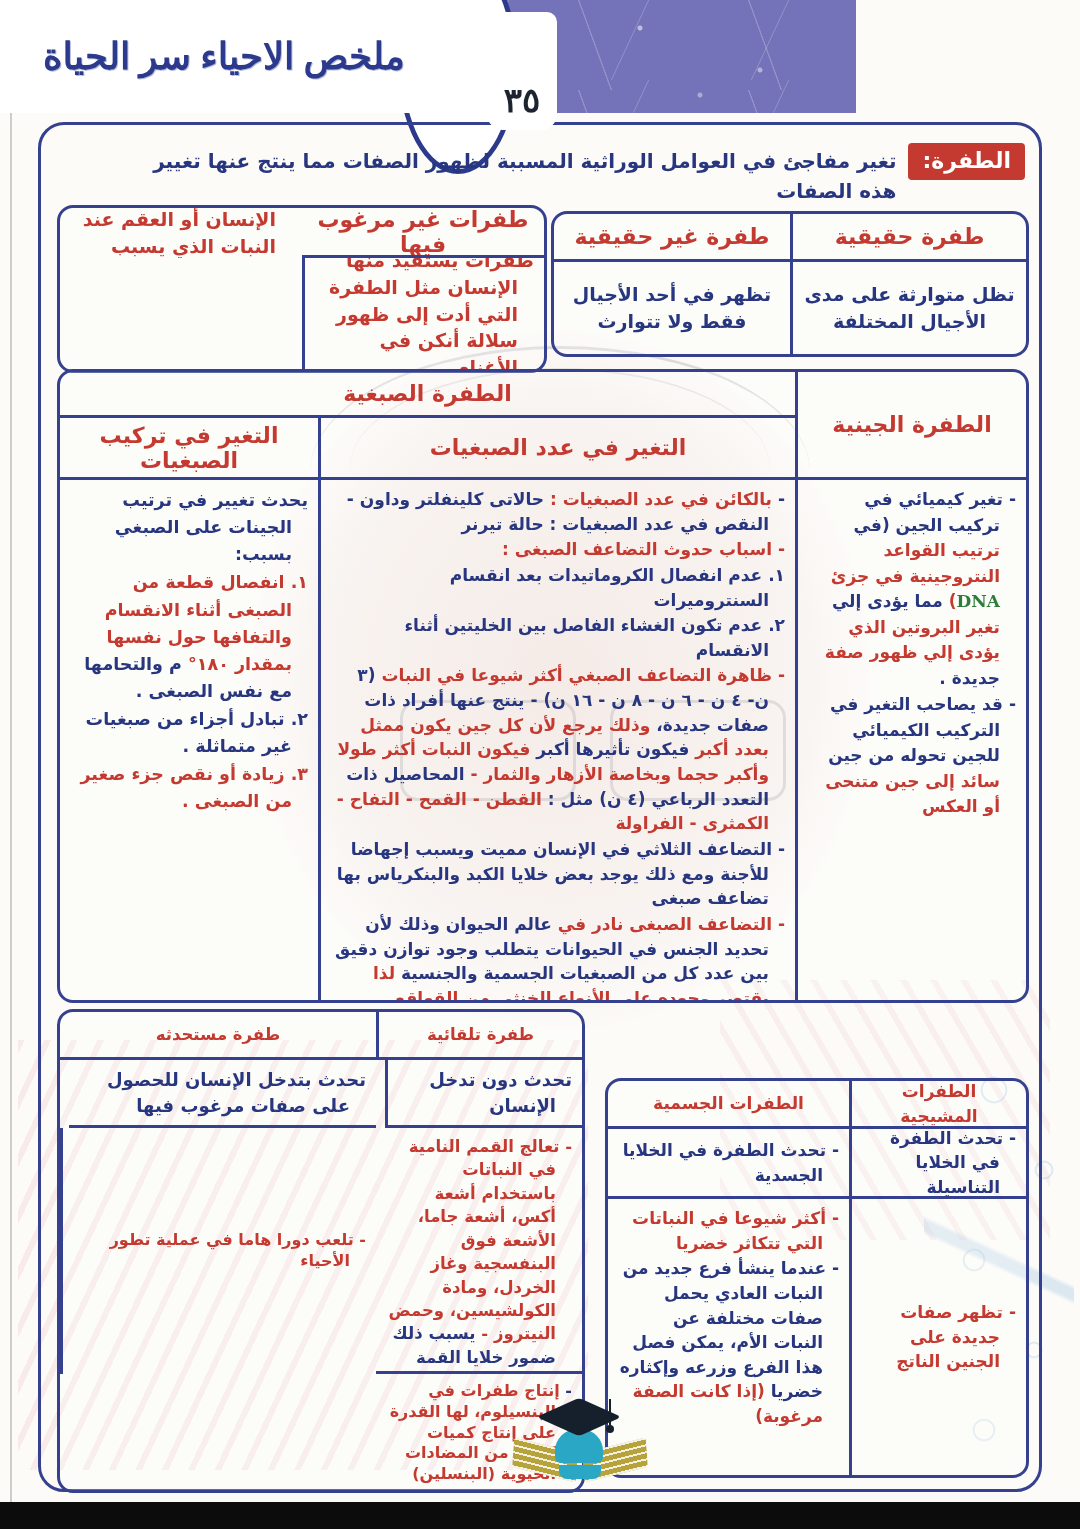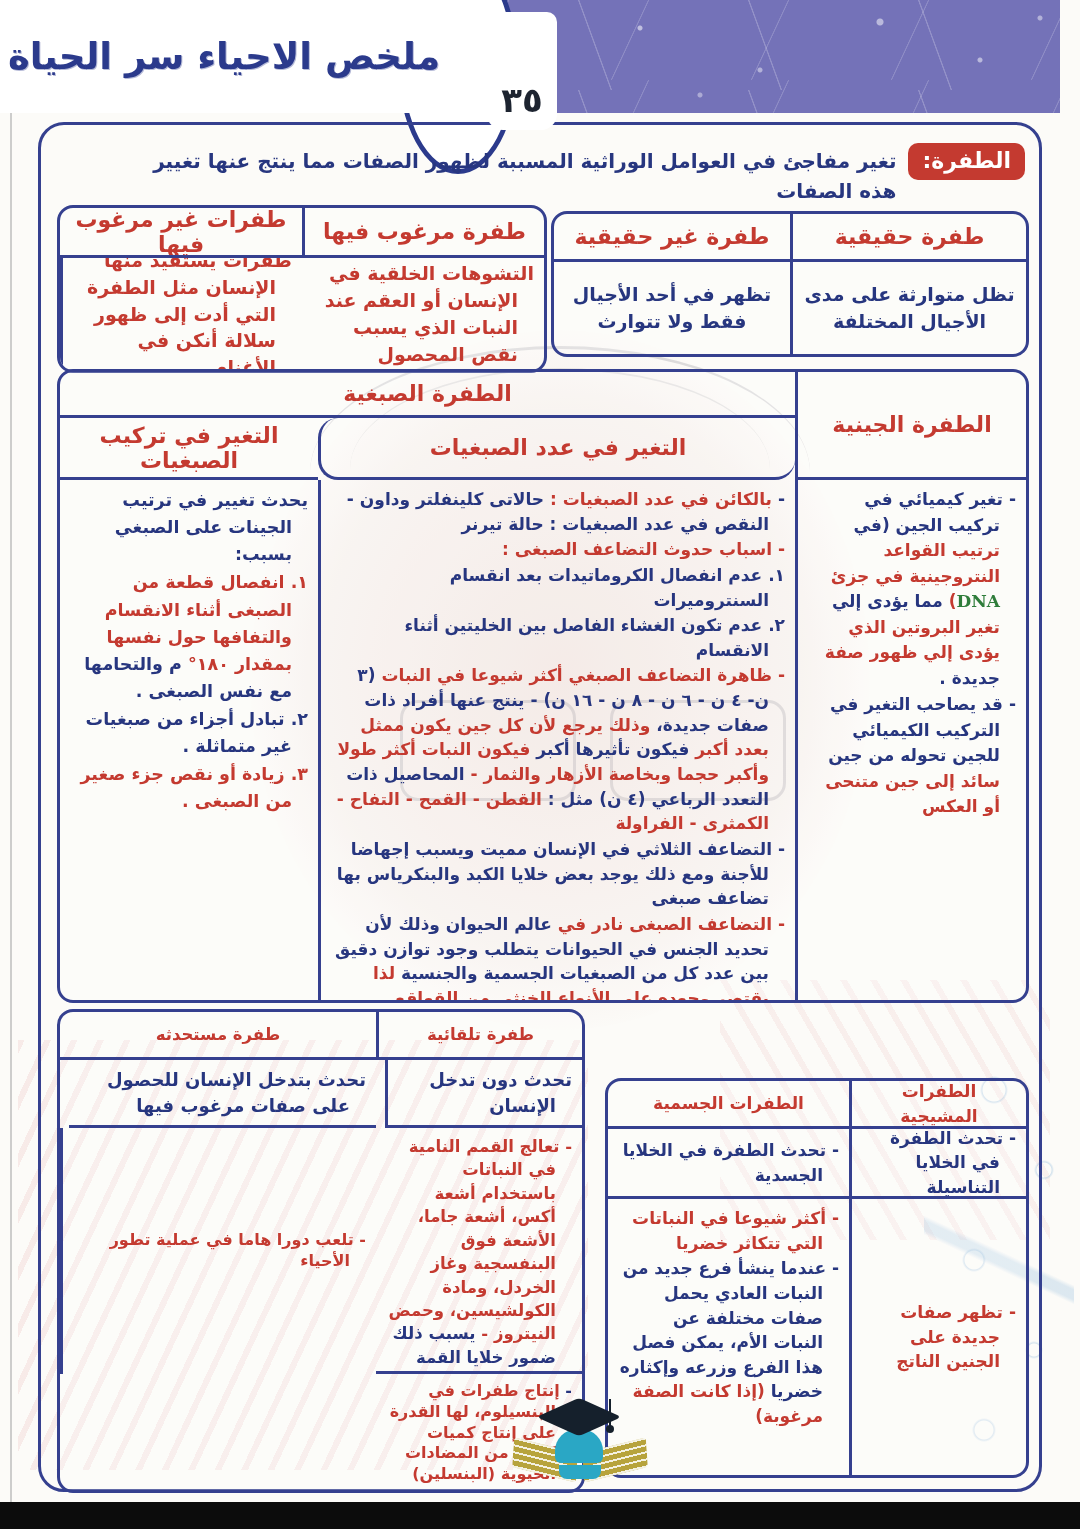--- a/index.html
+++ b/index.html
@@ -5,32 +5,33 @@
   html,body{margin:0;padding:0;}
   .page{
     position:relative; width:1080px; height:1529px; overflow:hidden;
     background:#fcfbf8; direction:rtl;
     font-family:"DejaVu Sans","Liberation Sans",sans-serif; font-weight:bold;
   }
   
   .edge-line{position:absolute;left:10px;top:0;bottom:0;width:2px;background:#b9b9b9;opacity:.7;}
   
   .banner{
-    position:absolute;left:0;top:0;width:1060px;height:113px;
+    position:absolute;left:0;top:0;width:856px;height:113px;
     background-color:var(--c-purple);
     background-image:
       radial-gradient(circle 3px at 640px 28px, rgba(255,255,255,.55) 2px, transparent 3px),
       radial-gradient(circle 3px at 760px 70px, rgba(255,255,255,.45) 2px, transparent 3px),
       radial-gradient(circle 4px at 880px 22px, rgba(255,255,255,.5) 3px, transparent 4px),
       radial-gradient(circle 3px at 980px 60px, rgba(255,255,255,.5) 2px, transparent 3px),
       radial-gradient(circle 3px at 1040px 18px, rgba(255,255,255,.45) 2px, transparent 3px),
       radial-gradient(circle 3px at 700px 95px, rgba(255,255,255,.4) 2px, transparent 3px),
       linear-gradient(70deg, transparent 49.5%, rgba(255,255,255,.22) 49.8%, rgba(255,255,255,.22) 50.2%, transparent 50.5%),
       linear-gradient(115deg, transparent 49.5%, rgba(255,255,255,.18) 49.8%, rgba(255,255,255,.18) 50.2%, transparent 50.5%);
     background-size:auto,auto,auto,auto,auto,auto,170px 90px,140px 80px;
+    font-family:Liberation Serif, serif;
   }
   .title-panel{
     position:absolute;left:0;top:0;width:448px;height:113px;background:#fff;
     display:flex;align-items:center;justify-content:center;
   }
   .title-curve{
     position:absolute;left:398px;top:-46px;width:110px;height:210px;
     background:#fff;border:5px solid var(--c-title);border-radius:50%;
   }
   .banner-title{
@@ -67,21 +68,21 @@
       linear-gradient(25deg, transparent 48%, rgba(125,175,215,.25) 49%, rgba(125,175,215,.25) 51%, transparent 52%);
   }
   
   .main-box{
     position:absolute;left:38px;top:122px;width:1004px;height:1370px;z-index:2;
     border:3px solid var(--c-navy);border-radius:26px;box-sizing:border-box;
   }
   
   .def-row{position:absolute;top:18px;right:14px;left:70px;display:flex;flex-direction:row;gap:12px;align-items:flex-start;}
   .def-pill{
-    background:var(--c-red);color:#fff;font-size:22px;border-radius:10px;
+    background:var(--c-red);color:#fff;font-size:22px;border-radius:4px;
     padding:5px 14px 7px;white-space:nowrap;flex:0 0 auto;
   }
   .def-text{flex:1;color:var(--c-blue);font-size:20px;line-height:1.5;text-align:right;padding-top:3px;}
   
   .tbl{position:absolute;border:3px solid var(--c-navy);border-radius:16px;box-sizing:border-box;
        display:grid;overflow:hidden;background:rgba(255,255,255,.22);}
   .cell{box-sizing:border-box;padding:6px 10px;overflow:hidden;}
   .hdr{display:flex;align-items:center;justify-content:center;text-align:center;
        color:var(--c-red);font-size:22px;border-bottom:3px solid var(--c-navy);}
   .vline{border-left:3px solid var(--c-navy);}
@@ -93,21 +94,21 @@
   .sg-green{color:var(--c-green);font-family:"DejaVu Serif","Liberation Serif",serif;text-align:center;}
   
   .tt-real{top:86px;right:10px;width:478px;grid-template-columns:1fr 1fr;grid-template-rows:48px 92px;}
   .tt-desired{top:80px;left:16px;width:490px;grid-template-columns:1fr 1fr;grid-template-rows:50px 112px;}
   .tt-body{font-size:19px;line-height:1.42;}
   
   .chrom{top:244px;left:16px;right:10px;height:634px;
     grid-template-columns:231px 477px 1fr;grid-template-rows:46px 62px 1fr;}
   .ct-gen-h{grid-column:1;grid-row:1/3;}
   .ct-title{grid-column:2/4;grid-row:1;}
-  .ct-num-h{grid-column:2;grid-row:2;border-radius:20px;}
+  .ct-num-h{grid-column:2;grid-row:2;}
   .ct-str-h{grid-column:3;grid-row:2;}
   .ct-gen-b{grid-column:1;grid-row:3;font-size:17px;line-height:1.5;}
   .ct-num-b{grid-column:2;grid-row:3;font-size:17px;line-height:1.45;}
   .ct-str-b{grid-column:3;grid-row:3;font-size:17.5px;line-height:1.55;}
   
   .bl{top:884px;left:16px;width:528px;height:484px;
     grid-template-columns:206px 1fr;grid-template-rows:48px 68px 246px 1fr;}
   .bl .cell{font-size:16.5px;line-height:1.42;}
   .bl .row1{font-size:18px;margin-left:9px;}
   .bl .row3{font-size:16px;line-height:1.3;}
@@ -171,21 +172,20 @@
       <div class="cell hdr">طفرة غير حقيقية</div>
       <div class="cell tt-body vline vcenter center-text">
           <div class="line"><span class="sg-blue">تظل متوارثة على مدى الأجيال المختلفة</span></div>
         </div>
       <div class="cell tt-body vcenter center-text">
           <div class="line"><span class="sg-blue">تظهر في أحد الأجيال فقط ولا تتوارث</span></div>
         </div>
     </div>
 
     <div class="tbl tt-desired">
-      <div class="cell hdr vline">طفرة مرغوب فيها</div>
       <div class="cell hdr">طفرات غير مرغوب فيها</div>
       <div class="cell tt-body vcenter">
           <div class="line"><span class="sg-red">التشوهات الخلقية في الإنسان أو العقم عند النبات الذي يسبب نقص المحصول</span></div>
         </div>
       <div class="cell tt-body vline vcenter">
           <div class="line"><span class="sg-red">طفرات يستفيد منها الإنسان مثل الطفرة التي أدت إلى ظهور سلالة أنكن في الأغنام</span></div>
         </div>
     </div>
 
     <div class="tbl chrom">

